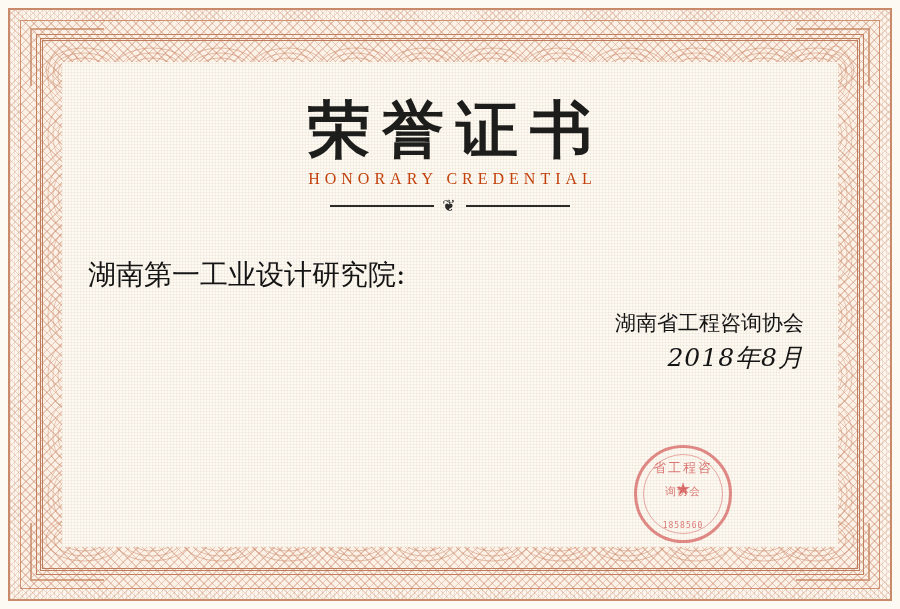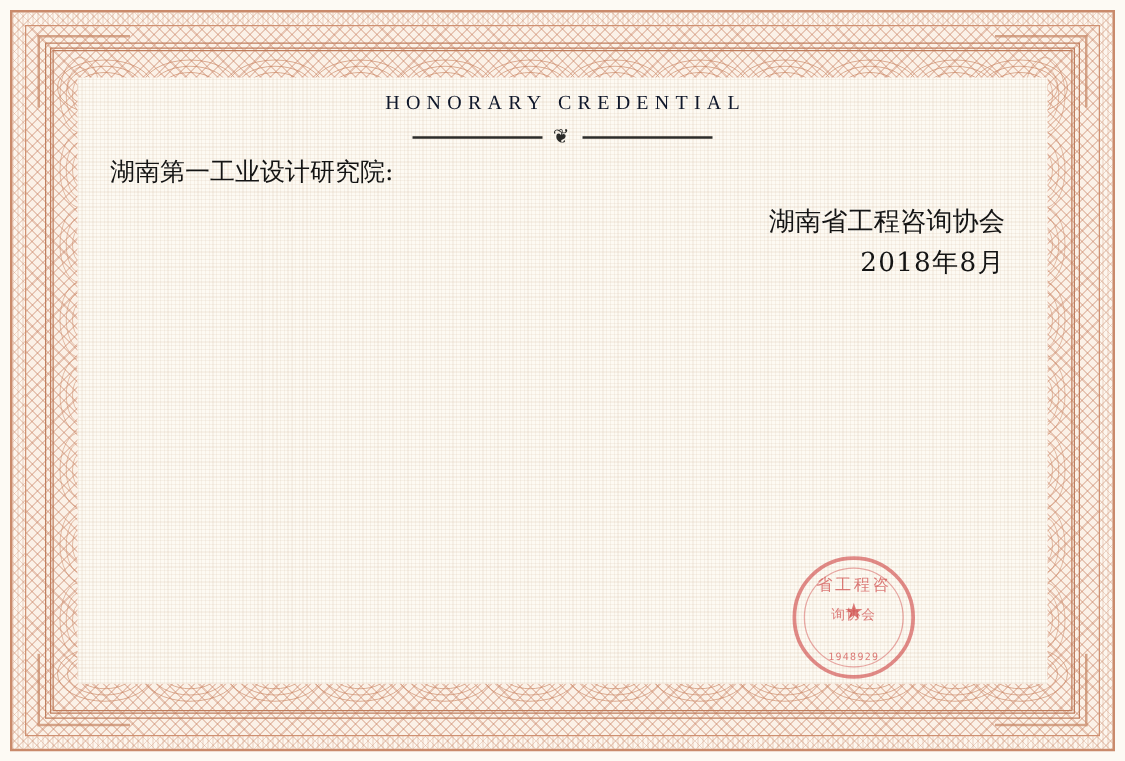--- a/index.html
+++ b/index.html
@@ -104,21 +104,21 @@
     color: #1d1d1b;
     margin-top: 28px;
     line-height: 1.1;
     text-indent: 12px;
   }
   .subtitle {
     text-align: center;
     font-family: "Liberation Serif", serif;
     font-size: 16px;
     letter-spacing: 5px;
-    color: #0f172a;
+    color: #c2410c;
     margin-top: 6px;
     text-indent: 5px;
   }
   .divider {
     display: flex;
     align-items: center;
     justify-content: center;
     margin-top: 10px;
     gap: 8px;
   }
@@ -128,23 +128,24 @@
     background: #2b2b29;
   }
   .divider .orn {
     font-size: 16px;
     color: #2b2b29;
     letter-spacing: 2px;
     line-height: 1;
   }
 
   .body-text {
+    margin-top: 34px;
     color: #141414;
     font-family: "DejaVu Serif", "Liberation Serif", serif;
-    font-size: 20px;
+    font-size: 28px;
     line-height: 1.95;
   }
   .salutation { padding-left: 18px; }
   .para { text-indent: 40px; padding-left: 18px; }
   .project-row {
     display: flex;
     padding-left: 18px;
     margin-top: 6px;
   }
   .project-label { white-space: nowrap; }
@@ -153,21 +154,21 @@
 
   .signature {
     margin-top: 4px;
     text-align: right;
     padding-right: 26px;
     font-family: "DejaVu Serif", "Liberation Serif", serif;
     font-size: 21px;
     color: #141414;
     line-height: 1.55;
   }
-  .sig-date { font-size: 21px; letter-spacing: 1px; }
+  .sig-date { font-size: 25px; letter-spacing: 1px; font-style: italic; }
 
   
   .seal {
     position: absolute;
     right: 168px;
     bottom: 66px;
     width: 92px;
     height: 92px;
     border-radius: 50%;
     border: 3px solid rgba(200,40,40,0.62);
@@ -480,20 +481,21 @@
 
   <div class="corner tl"></div>
   <div class="corner tr"></div>
   <div class="corner bl"></div>
   <div class="corner br"></div>
 
   <div class="paper"></div>
 
   <div class="content">
 
+    <div class="title">荣誉证书</div>
     <div class="subtitle">HONORARY CREDENTIAL</div>
 
     <div class="divider">
       <span class="rule"></span>
       <span class="orn">❦</span>
       <span class="rule"></span>
     </div>
 
     <div class="body-text">
       <div class="salutation">湖南第一工业设计研究院:</div>
@@ -503,16 +505,16 @@
       <div>湖南省工程咨询协会</div>
       <div class="sig-date">2018年8月</div>
     </div>
   </div>
 
   <div class="seal">
     <div class="ring2"></div>
     <div class="seal-top">省工程咨</div>
     <div class="seal-star">★</div>
     <div class="seal-mid">询协会</div>
-    <div class="seal-bottom">1948929</div>
+    <div class="seal-bottom">1858560</div>
   </div>
 
 </div>
 
 </body></html>

